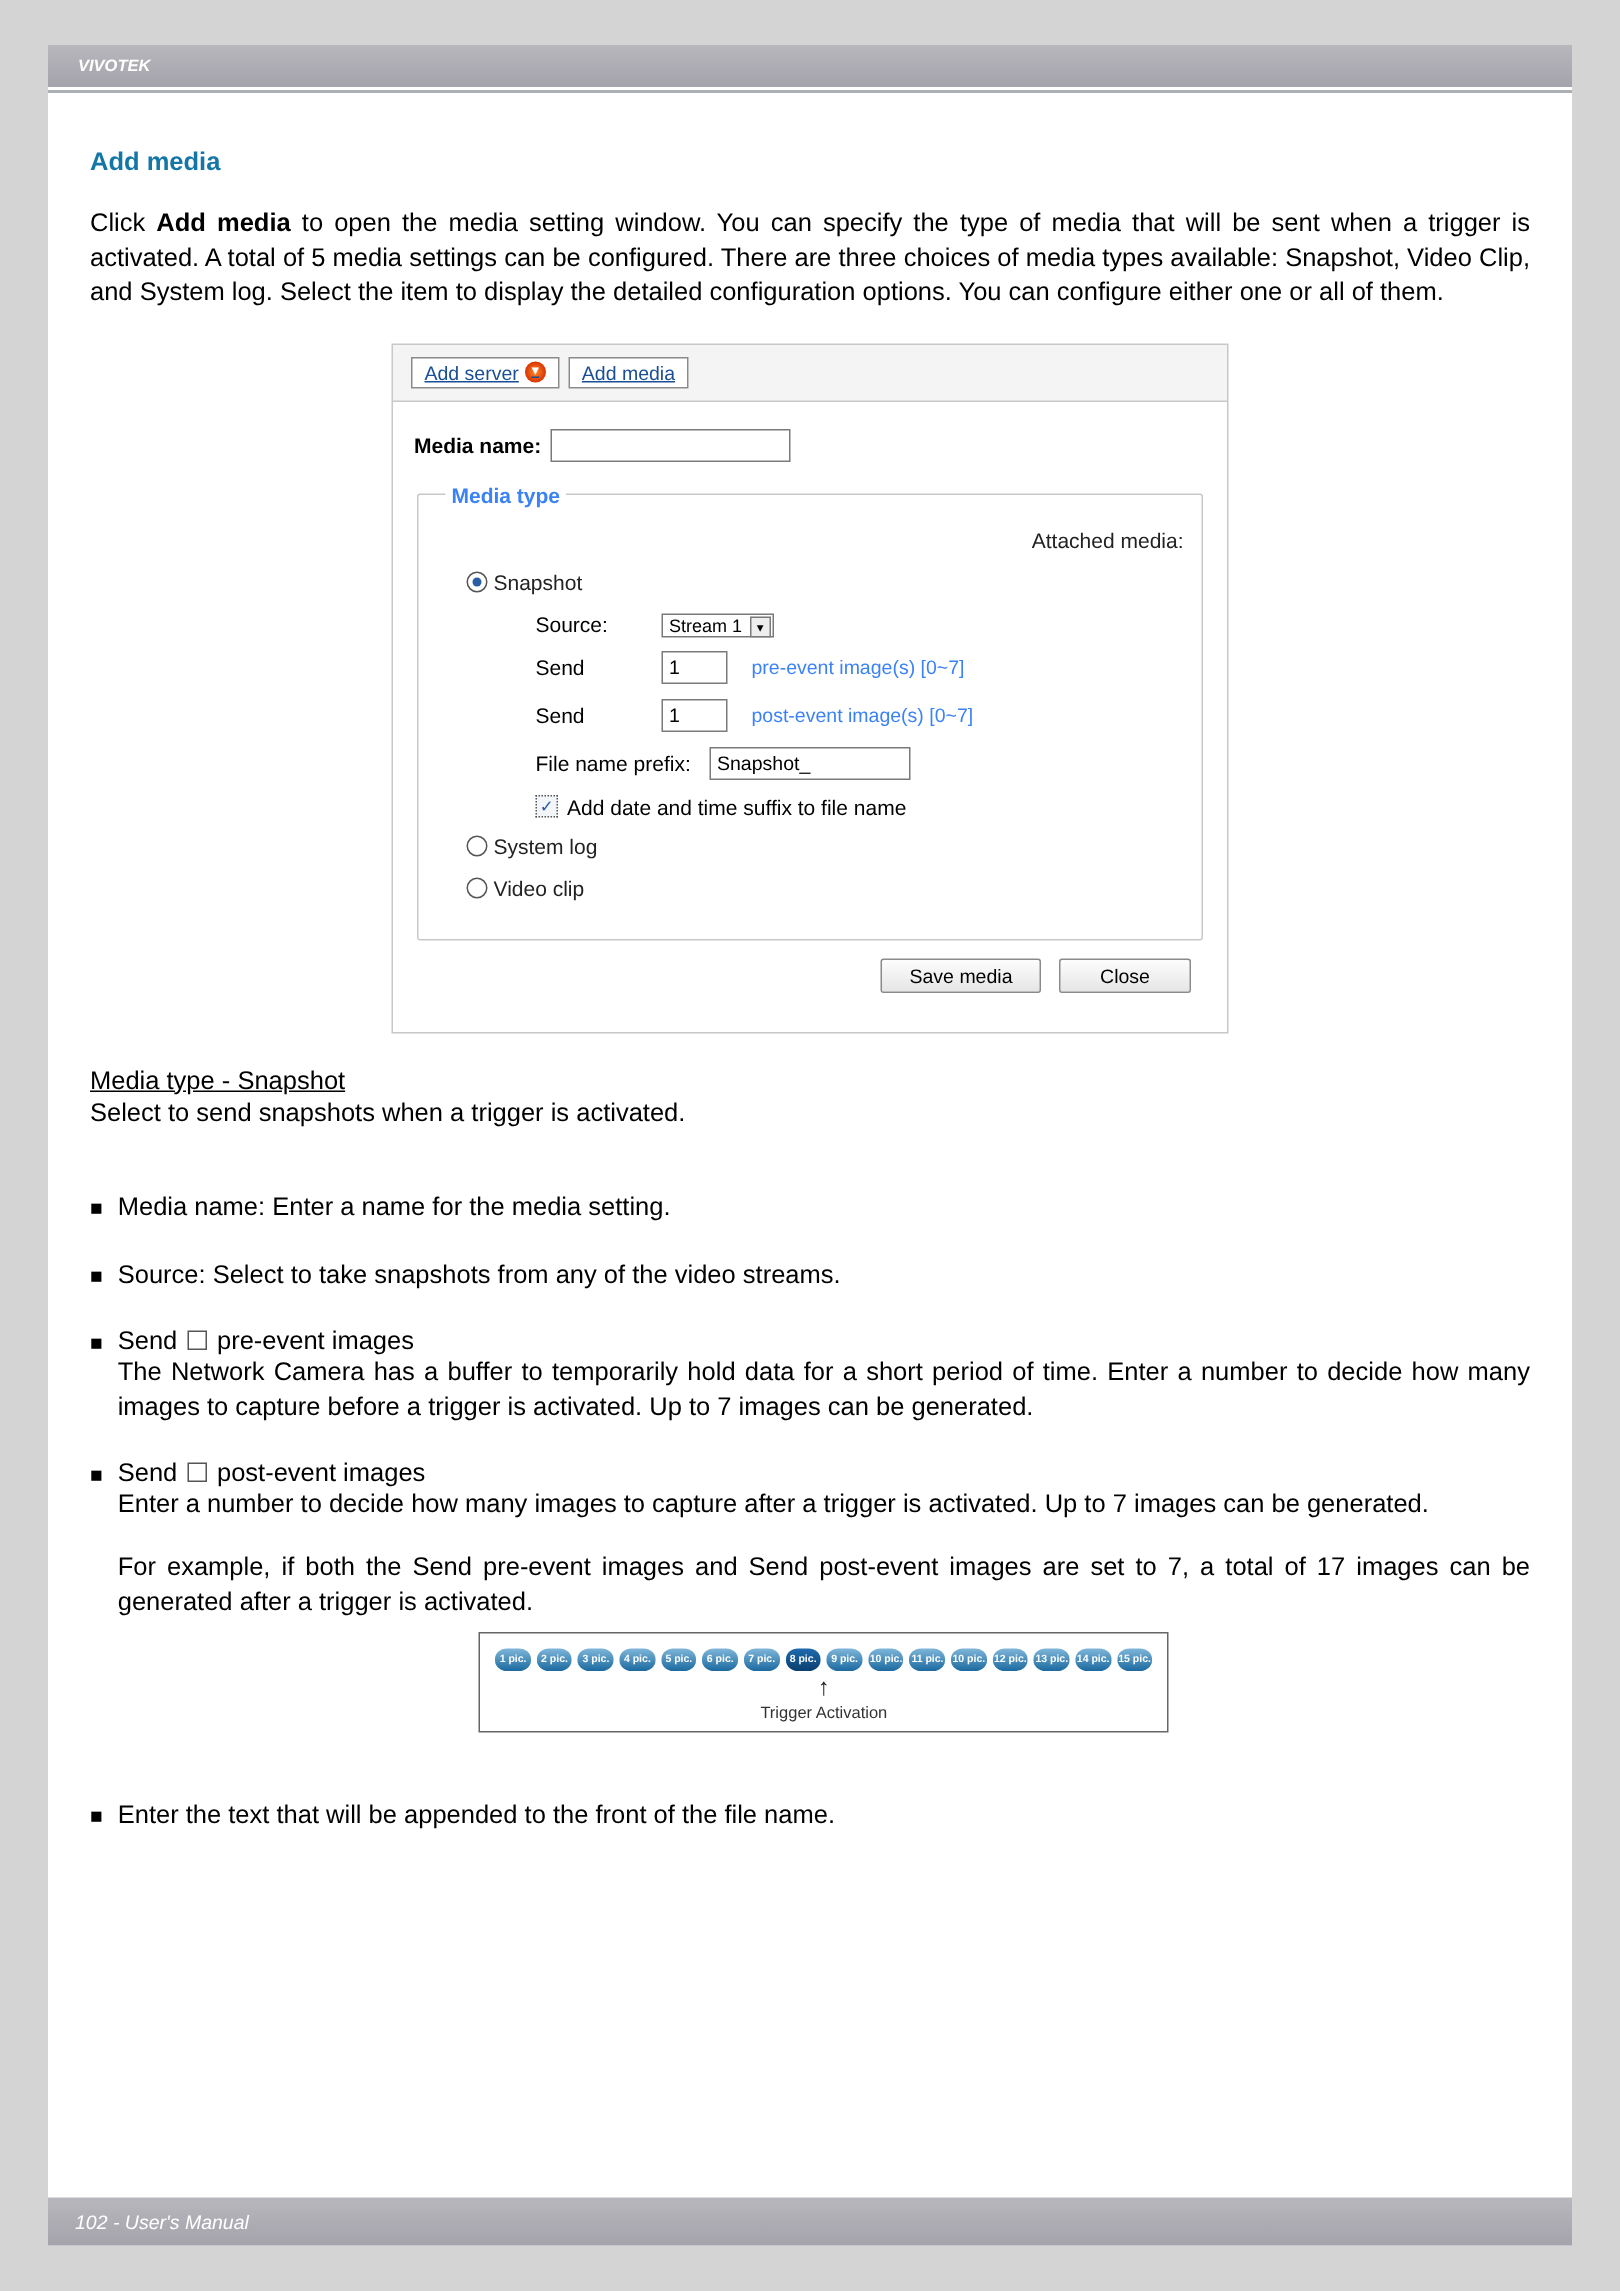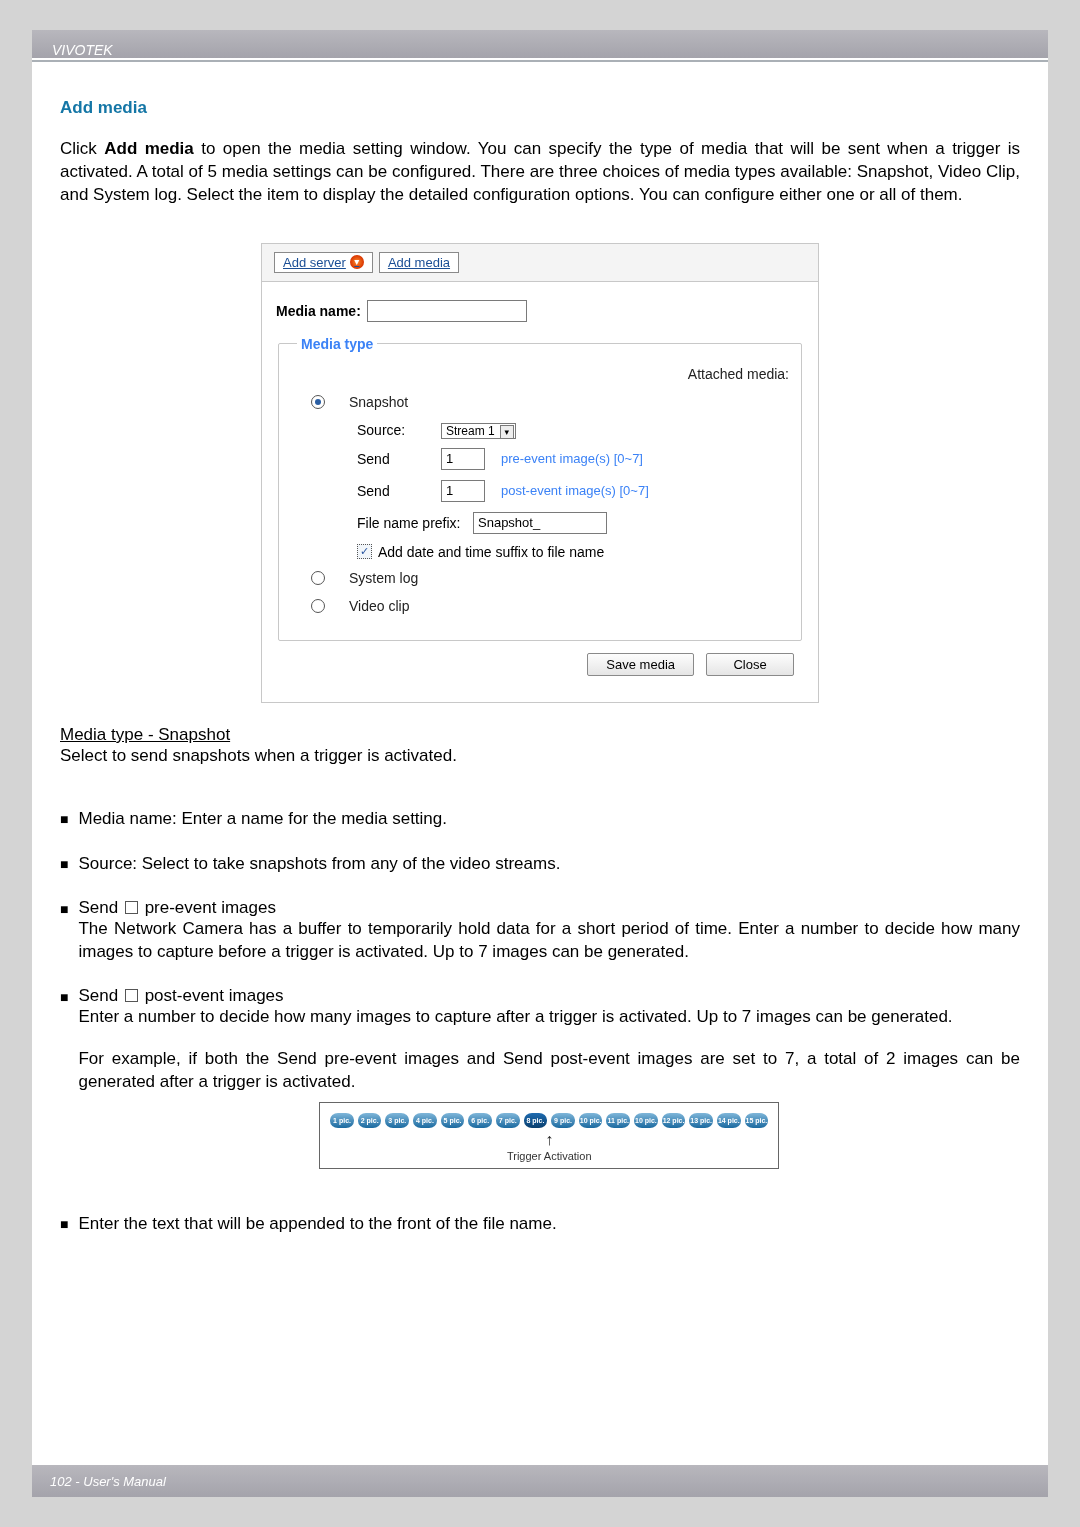--- a/index.html
+++ b/index.html
@@ -16,42 +16,42 @@
     background: #fff;
     width: 100%;
     min-height: 1467px;
     position: relative;
   }
   .topbar {
     height: 30px;
     background: linear-gradient(#b8b7bd, #a4a3ab);
     border-bottom: 2px solid #fff;
     display: flex;
-    align-items: flex-end;
+    align-items: center;
     padding-left: 20px;
     color: #fff;
     font-style: italic;
-    font-weight: normal;
-    font-size: 14px;
+    font-weight: bold;
+    font-size: 11px;
   }
   .thickline {
     height: 2px;
     background: #aab0b6;
   }
   .content { padding: 36px 28px 80px 28px; }
   .section-heading {
     color: #1476a6;
     font-weight: bold;
     font-size: 17px;
     margin-bottom: 20px;
   }
   .intro {
     text-align: justify;
     line-height: 1.35;
-    margin-bottom: 36px;
+    margin-bottom: 22px;
   }
 
   
   .dialog-area {
     width: 558px;
     margin: 0 auto 22px auto;
   }
   .dialog {
     background: #fff;
     border: 1px solid #c8c8c8;
@@ -101,21 +101,21 @@
     padding: 14px 12px 14px 18px;
   }
   .legend {
     color: #3b82f6;
     font-weight: bold;
     background: #fff;
     padding: 0 4px;
   }
   .subhead { margin-bottom: 12px; color: #222; text-align: right; }
   .radio-row {
-    display: flex; align-items: center; gap: 24px;
+    display: flex; align-items: center; gap: 4px;
     margin: 8px 0 12px 14px;
     color: #222;
   }
   .radio-outer {
     width: 14px; height: 14px;
     border-radius: 50%;
     border: 1px solid #555;
     display: inline-flex; align-items: center; justify-content: center;
     background: #fff;
   }
@@ -354,21 +354,21 @@
       <div class="bullet-row">
         <span class="marker">■</span>
         <div class="bullet-body">
           <div>
             <span>Send </span>
             <span class="small-box"></span>
             <span> post-event images</span>
           </div>
           <div class="para">Enter a number to decide how many images to capture after a trigger is activated. Up to 7 images can be generated.</div>
           <br>
-          <div class="para">For example, if both the Send pre-event images and Send post-event images are set to 7, a total of 2 images can be generated after a trigger is activated.</div>
+          <div class="para">For example, if both the Send pre-event images and Send post-event images are set to 7, a total of 17 images can be generated after a trigger is activated.</div>
 
           <div class="timeline-box">
             <div class="pics-row" id="pics-row">
                 <span class="pic">1 pic.</span>
                 <span class="pic">2 pic.</span>
                 <span class="pic">3 pic.</span>
                 <span class="pic">4 pic.</span>
                 <span class="pic">5 pic.</span>
                 <span class="pic">6 pic.</span>
                 <span class="pic">7 pic.</span>

